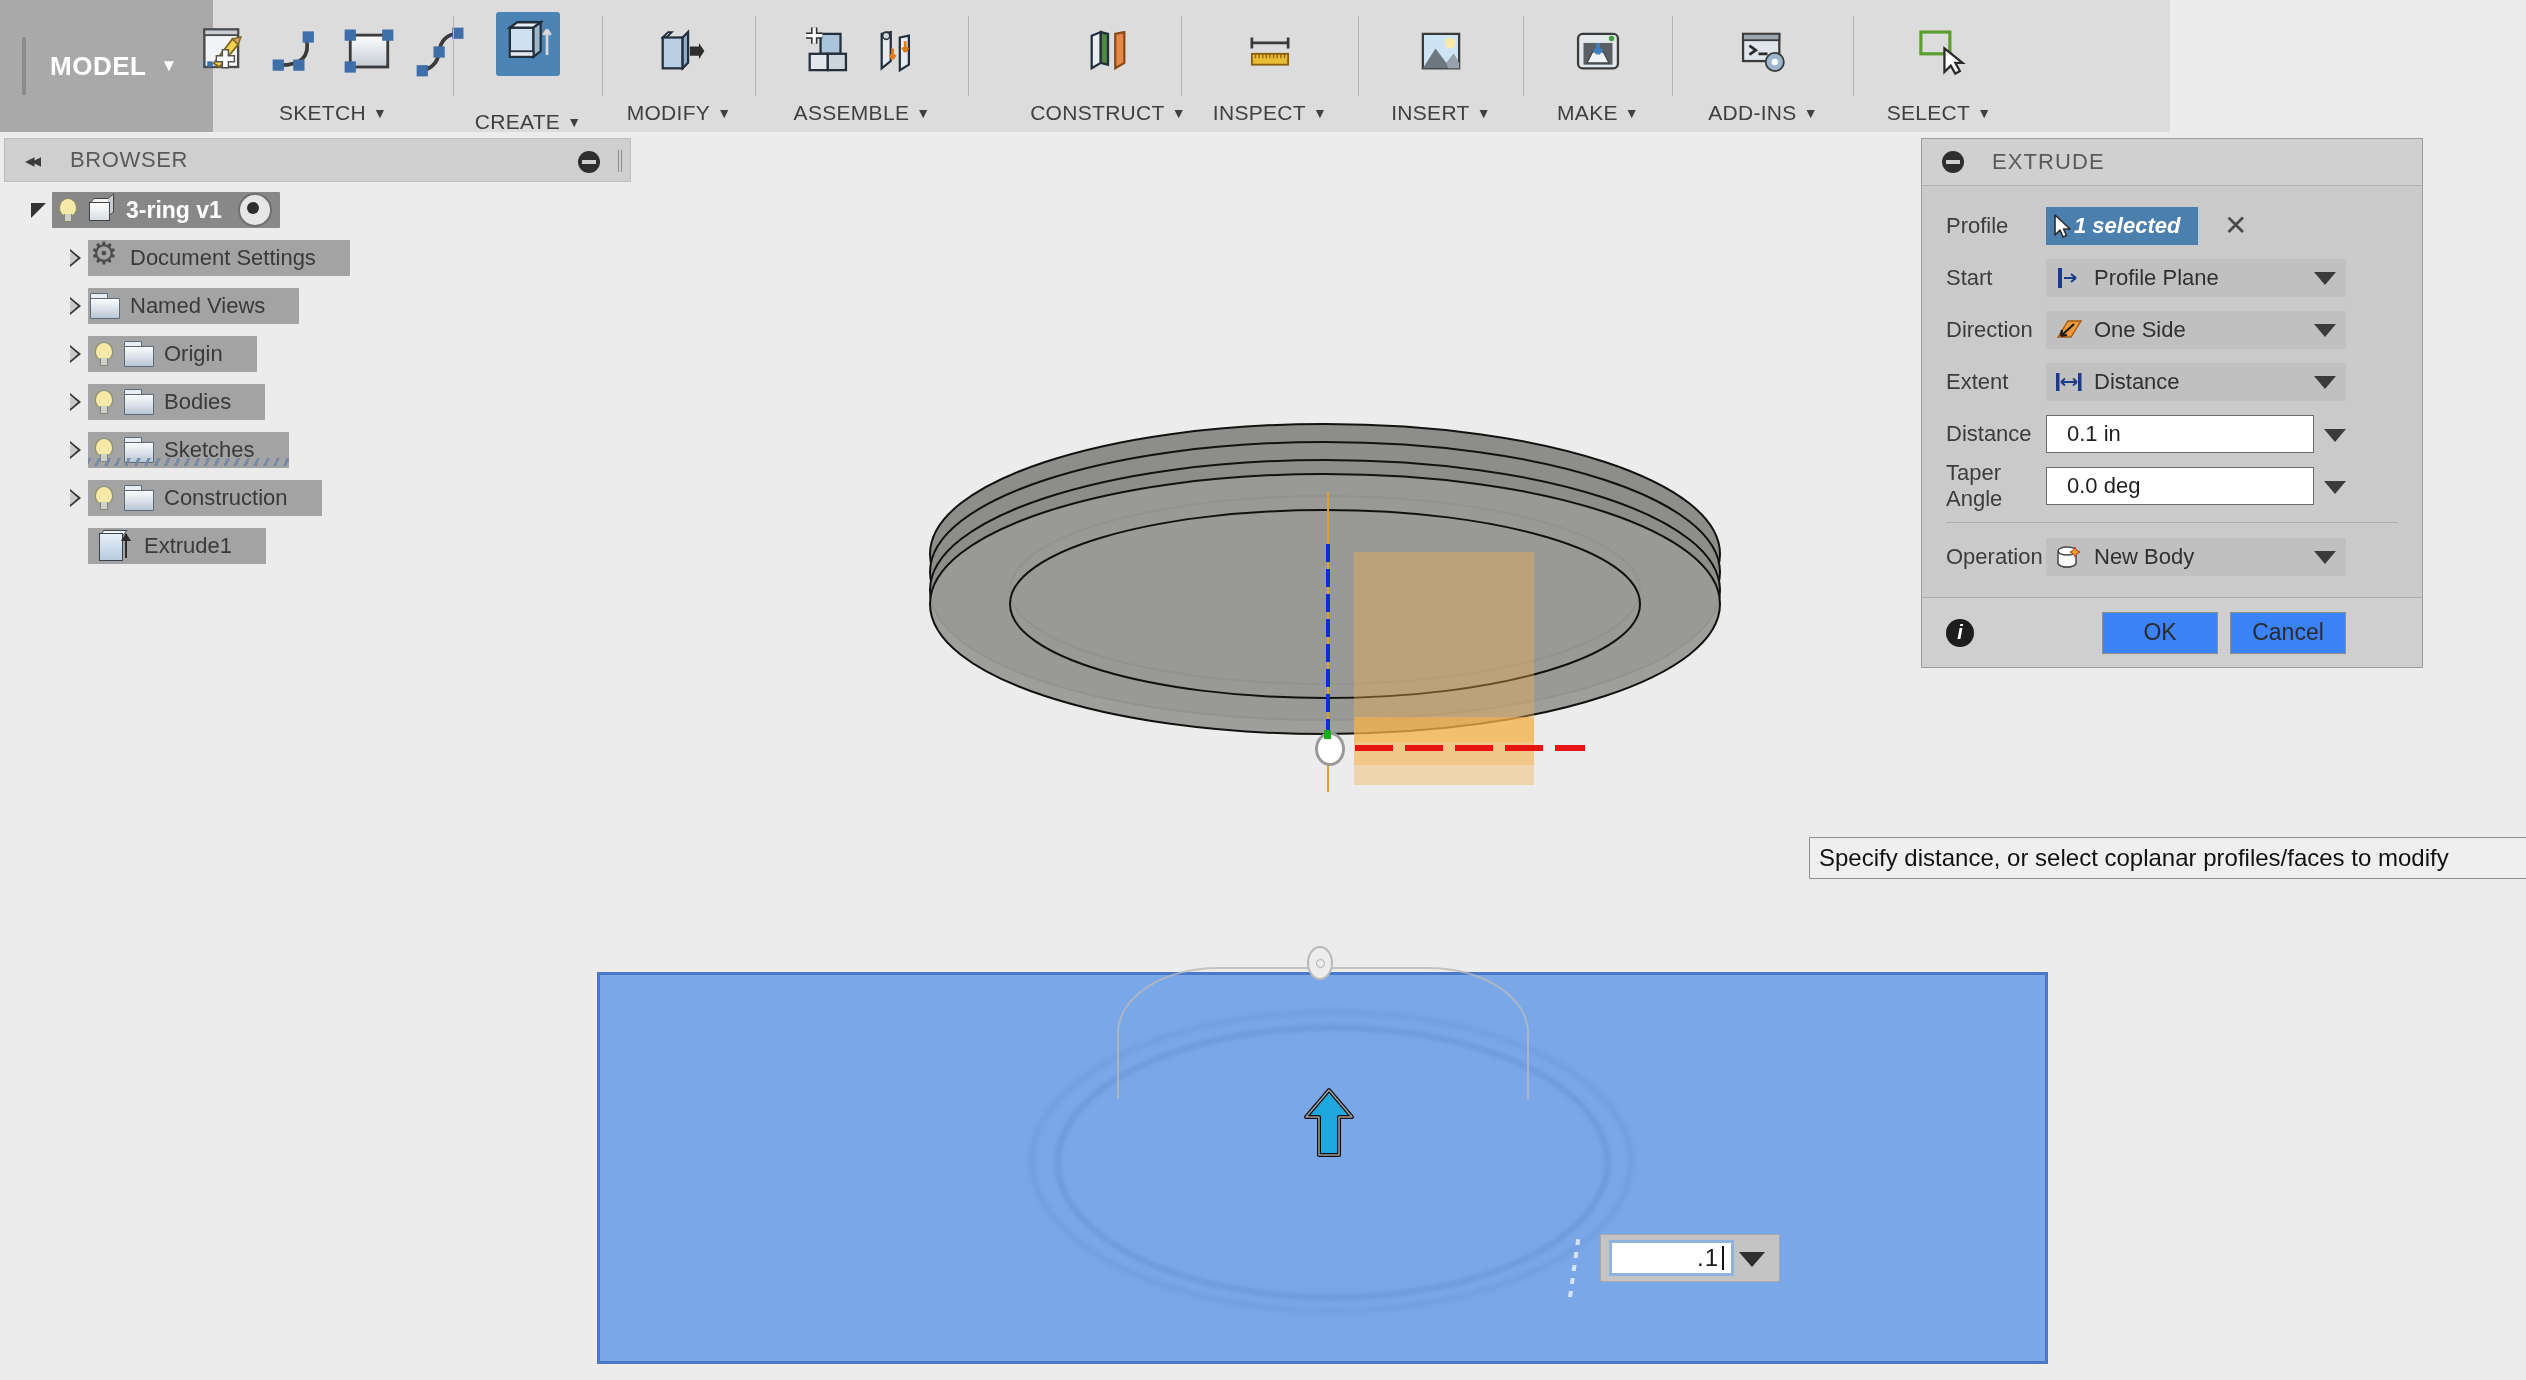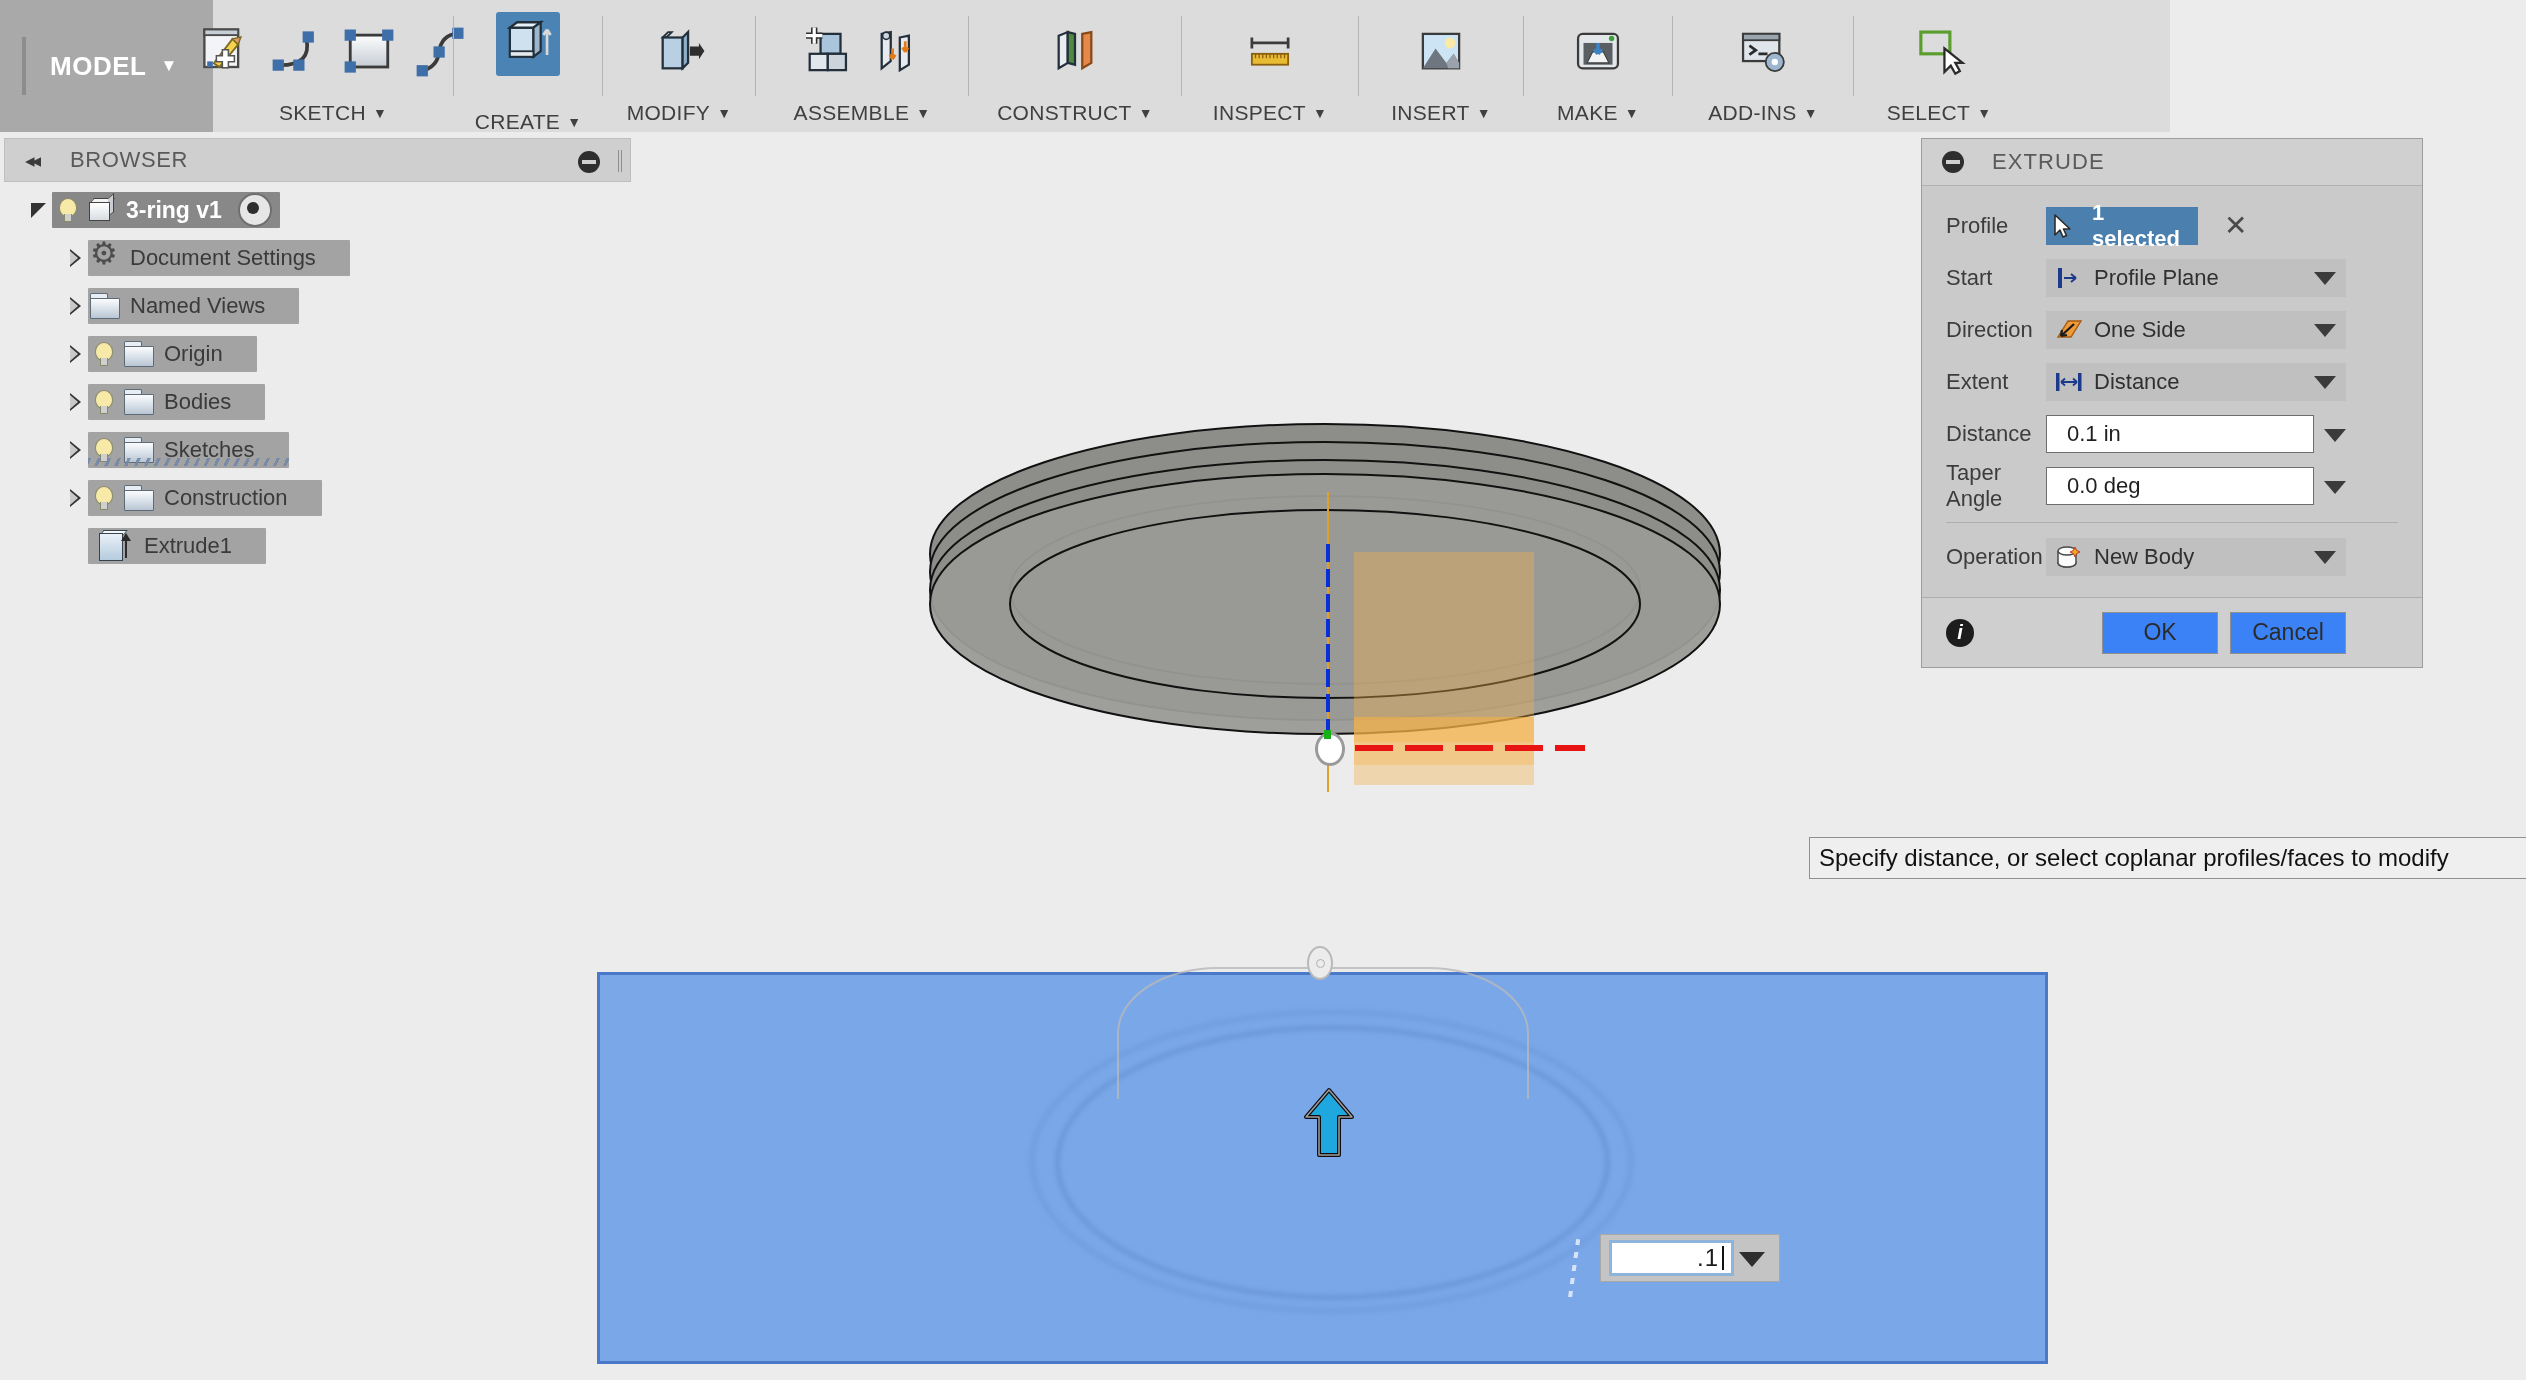--- a/index.html
+++ b/index.html
@@ -145,21 +145,21 @@
   .rlabel{width:124px;padding-left:24px;font-size:22px;color:#3c3c3c;box-sizing:border-box;}
   .rfield{height:38px;background:#c0c0c0;display:flex;align-items:center;width:300px;position:relative;}
   .rfield.input{background:#ffffff;border:1px solid #6e6e6e;width:268px;box-sizing:border-box;}
   .rfield .txt{font-size:22px;color:#303030;margin-left:8px;}
   .rfield.input .txt{margin-left:20px;color:#1f1f1f;}
   .dcaret{position:absolute;right:10px;top:13px;width:0;height:0;
      border-left:11px solid transparent;border-right:11px solid transparent;border-top:13px solid #3b3b3b;}
   .dcaret.outside{right:-33px;}
   .ficon{width:34px;margin-left:6px;display:flex;align-items:center;justify-content:center;flex:0 0 34px;}
   #sel-badge{background:#4b7fae;height:38px;width:152px;display:flex;align-items:center;padding-left:6px;box-sizing:border-box;}
-  #sel-badge-text{color:#ffffff;font-size:22px;font-weight:bold;margin-left:18px;}
+  #sel-badge-text{color:#ffffff;font-size:22px;font-weight:bold;margin-left:0;font-style:italic;}
   #sel-x{margin-left:26px;font-size:28px;color:#4a4a4a;line-height:1;}
   #ex-sep{margin:10px 24px 8px 24px;height:1px;background:#aeaeae;}
   #ex-footer{position:absolute;left:0;bottom:0;width:100%;height:70px;background:#cfcfcf;
      border-top:1px solid #adadad;display:flex;align-items:center;box-sizing:border-box;}
   #info-icon{margin-left:24px;width:28px;height:28px;border-radius:50%;background:#1d1d1d;color:#fff;
      font-size:20px;font-weight:bold;display:flex;align-items:center;justify-content:center;font-style:italic;}
   .dbtn{height:42px;background:#3b82f6;border:1px solid #8f8f8f;box-sizing:border-box;
      display:flex;align-items:center;justify-content:center;font-size:23px;color:#2b2b2b;}
   #ok-btn{width:116px;margin-left:128px;}
   #cancel-btn{width:116px;margin-left:12px;}
@@ -341,21 +341,21 @@
           </svg>
         </div>
       </div>
       <div class="glabel">
         <span>ASSEMBLE</span>
         <span class="car">▼</span>
       </div>
     </div>
     <div class="vdiv" style="left:755px;"></div>
 
-    <div class="tgroup" style="left:756px;width:212px;">
+    <div class="tgroup" style="left:789px;width:212px;">
       <div class="ticons">
         <div class="ticon">
           <svg viewBox="0 0 64 64" width="58" height="58">
             <path d="M14 14 L24 10 L24 44 L14 50 Z" fill="#e9edf1" stroke="#23303c" stroke-width="2.5"></path>
             <path d="M24 10 L32 12 L32 46 L24 44 Z" fill="#4f8a3e" stroke="#23303c" stroke-width="2.5"></path>
             <path d="M40 12 L50 10 L50 44 L40 50 Z" fill="#e4894a" stroke="#8a4a18" stroke-width="2.5"></path>
           </svg>
         </div>
       </div>
       <div class="glabel">

